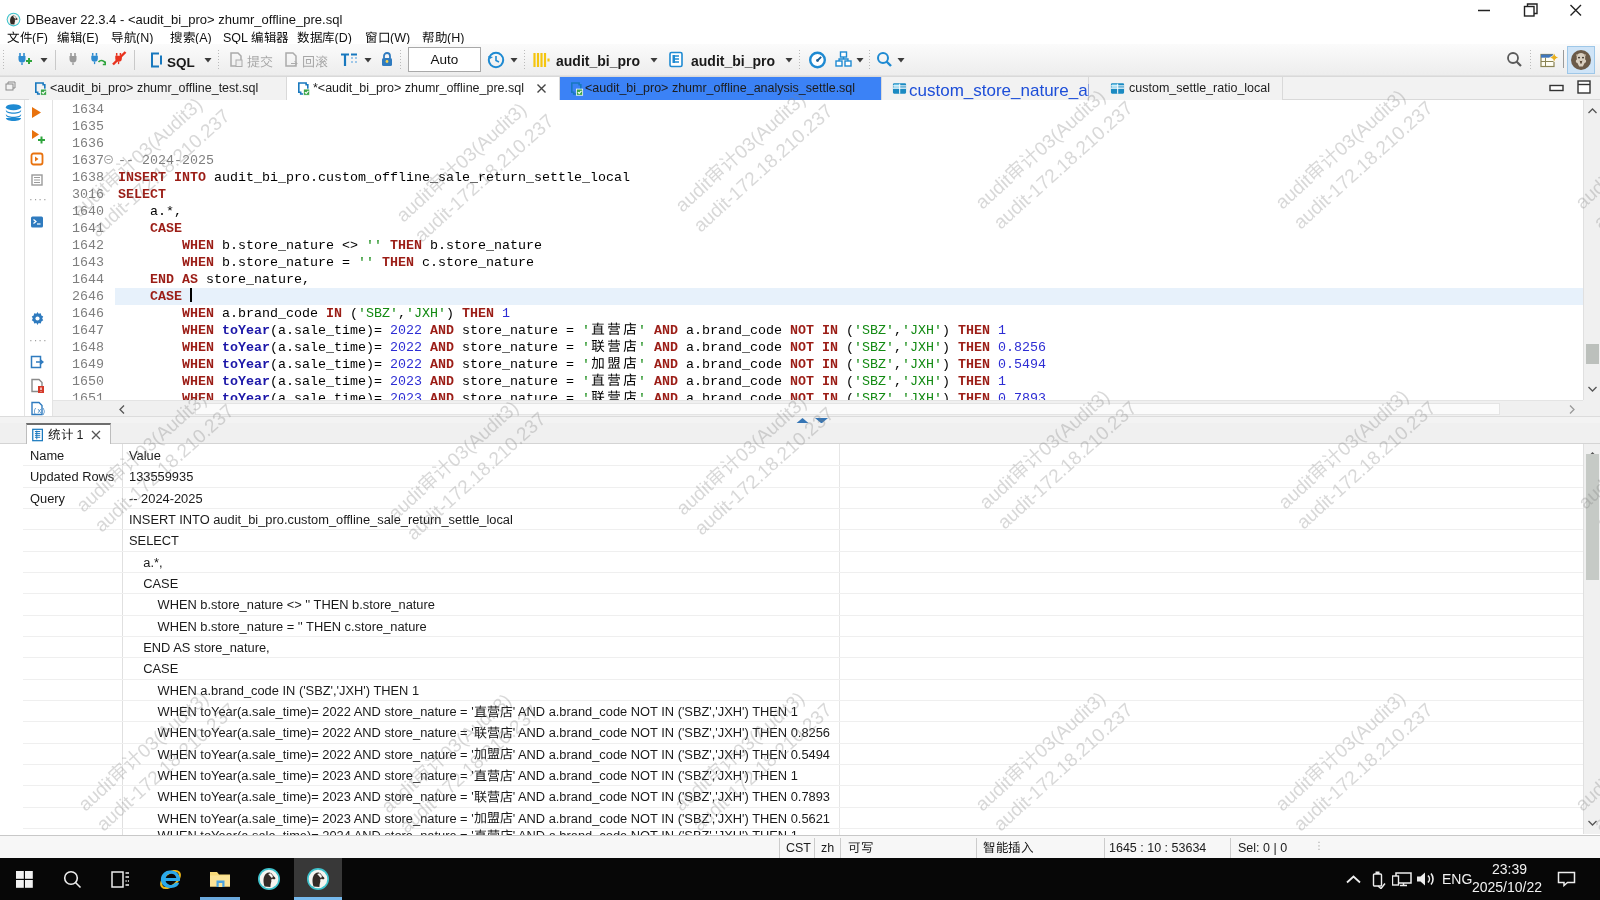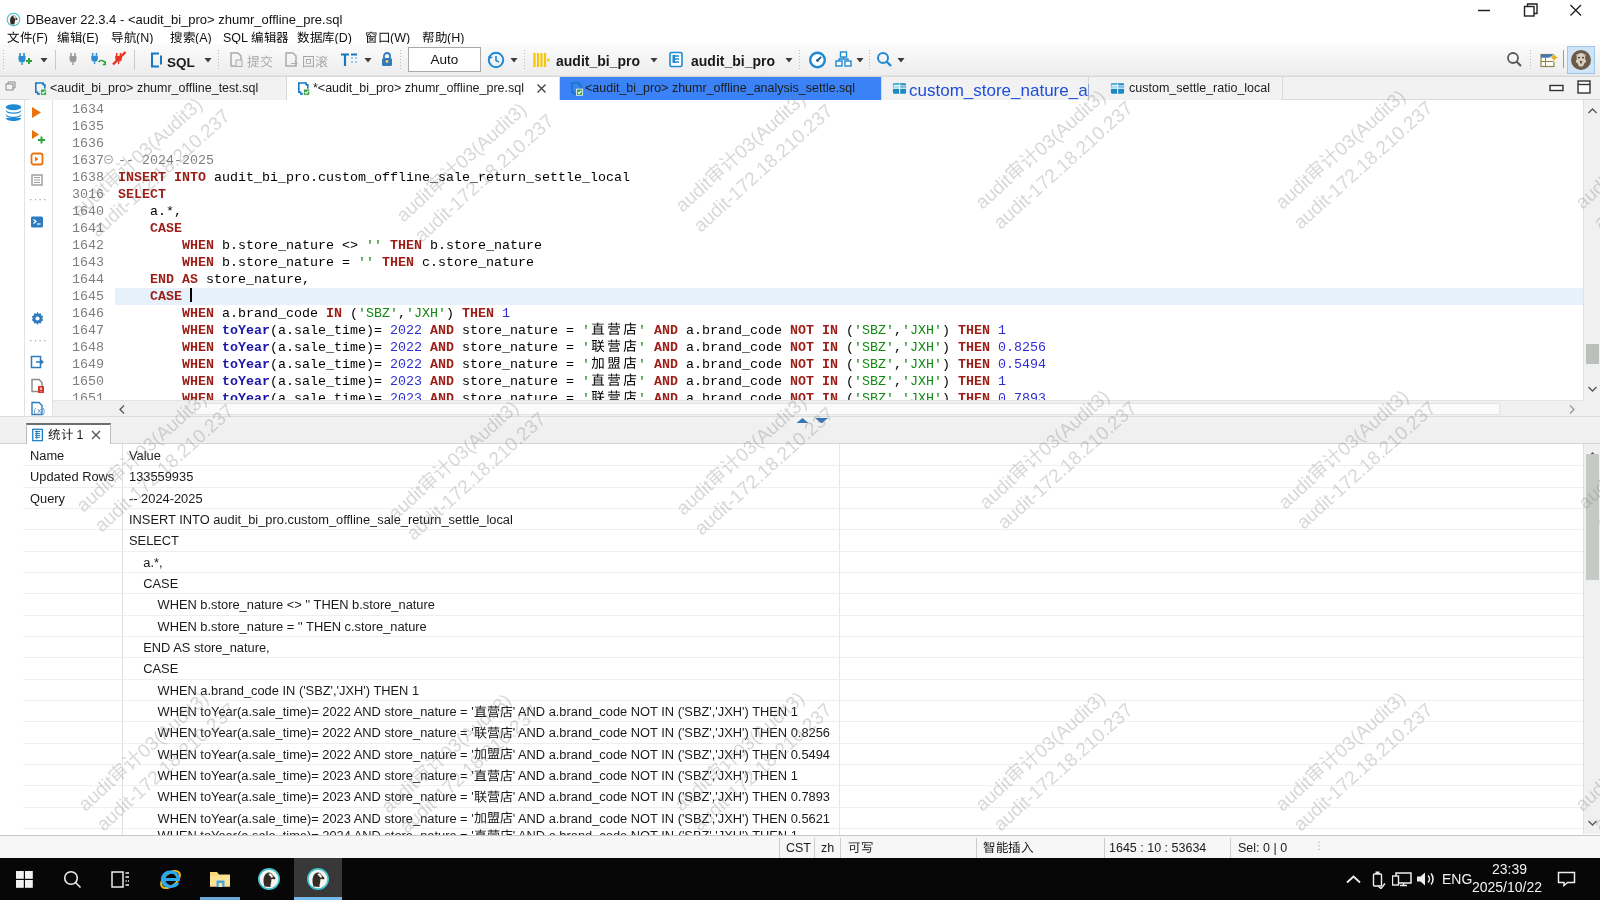--- a/index.html
+++ b/index.html
@@ -391,21 +391,21 @@
     <div class="ab code" style="left:0;top:17.5px;height:17px;line-height:17px"><span class="ab ln" style="left:19px">1635</span><span class="ab" style="left:65px;color:#000"></span></div>
     <div class="ab code" style="left:0;top:34.5px;height:17px;line-height:17px"><span class="ab ln" style="left:19px">1636</span><span class="ab" style="left:65px;color:#000"></span></div>
     <div class="ab code" style="left:0;top:51.5px;height:17px;line-height:17px"><span class="ab ln" style="left:19px">1637</span><span class="ab" style="left:65px;color:#000"><span class="cm">-- 2024-2025</span></span></div>
     <div class="ab code" style="left:0;top:68.5px;height:17px;line-height:17px"><span class="ab ln" style="left:19px">1638</span><span class="ab" style="left:65px;color:#000"><span class="k">INSERT INTO</span> audit_bi_pro.custom_offline_sale_return_settle_local</span></div>
     <div class="ab code" style="left:0;top:85.5px;height:17px;line-height:17px"><span class="ab ln" style="left:19px">3016</span><span class="ab" style="left:65px;color:#000"><span class="k">SELECT</span></span></div>
     <div class="ab code" style="left:0;top:102.5px;height:17px;line-height:17px"><span class="ab ln" style="left:19px">1640</span><span class="ab" style="left:65px;color:#000">    a.*,</span></div>
     <div class="ab code" style="left:0;top:119.5px;height:17px;line-height:17px"><span class="ab ln" style="left:19px">1641</span><span class="ab" style="left:65px;color:#000">    <span class="k">CASE</span></span></div>
     <div class="ab code" style="left:0;top:136.5px;height:17px;line-height:17px"><span class="ab ln" style="left:19px">1642</span><span class="ab" style="left:65px;color:#000">        <span class="k">WHEN</span> b.store_nature &lt;&gt; <span class="st">''</span> <span class="k">THEN</span> b.store_nature</span></div>
     <div class="ab code" style="left:0;top:153.5px;height:17px;line-height:17px"><span class="ab ln" style="left:19px">1643</span><span class="ab" style="left:65px;color:#000">        <span class="k">WHEN</span> b.store_nature = <span class="st">''</span> <span class="k">THEN</span> c.store_nature</span></div>
     <div class="ab code" style="left:0;top:170.5px;height:17px;line-height:17px"><span class="ab ln" style="left:19px">1644</span><span class="ab" style="left:65px;color:#000">    <span class="k">END</span> <span class="k">AS</span> store_nature,</span></div>
-    <div class="ab code" style="left:0;top:187.5px;height:17px;line-height:17px"><span class="ab ln" style="left:19px">1645</span><span class="ab" style="left:65px;color:#000">    <span class="k">CASE</span> <span class="caret"></span></span></div>
+    <div class="ab code" style="left:0;top:187.5px;height:17px;line-height:17px"><span class="ab ln" style="left:19px">2646</span><span class="ab" style="left:65px;color:#000">    <span class="k">CASE</span> <span class="caret"></span></span></div>
     <div class="ab code" style="left:0;top:204.5px;height:17px;line-height:17px"><span class="ab ln" style="left:19px">1646</span><span class="ab" style="left:65px;color:#000">        <span class="k">WHEN</span> a.brand_code <span class="k">IN</span> (<span class="st">'SBZ'</span>,<span class="st">'JXH'</span>) <span class="k">THEN</span> <span class="nm">1</span></span></div>
     <div class="ab code" style="left:0;top:221.5px;height:17px;line-height:17px"><span class="ab ln" style="left:19px">1647</span><span class="ab" style="left:65px;color:#000">        <span class="k">WHEN</span> <span class="fn">toYear</span>(a.sale_time)= <span class="nm">2022</span> <span class="k">AND</span> store_nature = <span class="st">'</span><svg class="cj cjm" viewBox="0 0 1000 1000">
           <use href="#u76F4"></use>
         </svg><svg class="cj cjm" viewBox="0 0 1000 1000">
           <use href="#u8425"></use>
         </svg><svg class="cj cjm" viewBox="0 0 1000 1000">
           <use href="#u5E97"></use>
         </svg><span class="st">'</span> <span class="k">AND</span> a.brand_code <span class="k">NOT</span> <span class="k">IN</span> (<span class="st">'SBZ'</span>,<span class="st">'JXH'</span>) <span class="k">THEN</span> <span class="nm">1</span></span></div>
     <div class="ab code" style="left:0;top:238.5px;height:17px;line-height:17px"><span class="ab ln" style="left:19px">1648</span><span class="ab" style="left:65px;color:#000">        <span class="k">WHEN</span> <span class="fn">toYear</span>(a.sale_time)= <span class="nm">2022</span> <span class="k">AND</span> store_nature = <span class="st">'</span><svg class="cj cjm" viewBox="0 0 1000 1000">
           <use href="#u8054"></use>

